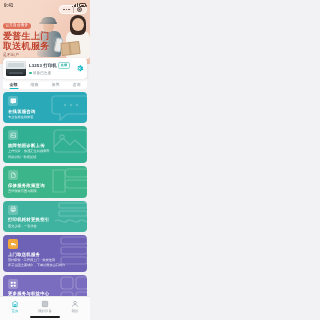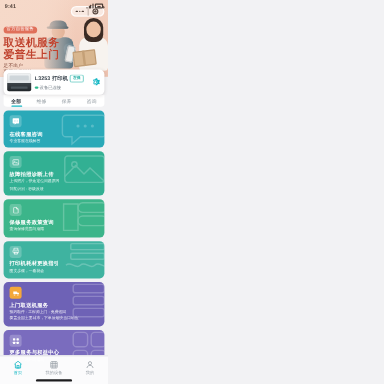--- a/index.html
+++ b/index.html
@@ -237,22 +237,22 @@
         </span>
     </div>
     <div class="divider"></div>
     <div class="seg">
       <span class="target"></span>
     </div>
   </div>
 
   <div class="hero-copy">
     <span class="tagpill">官方自营服务</span>
+    <div class="hero-h1">爱普生上门</div>
     <div class="hero-h1">取送机服务</div>
-    <div class="hero-h1">爱普生上门</div>
     <div class="hero-sub">足不出户</div>
     <div class="hero-sub2">享受快修送达</div>
     
   </div>
 </div>
 
 <div class="product-card">
   <div class="ptr-thumb"></div>
   <div class="prod-info">
     <div class="prod-name">

